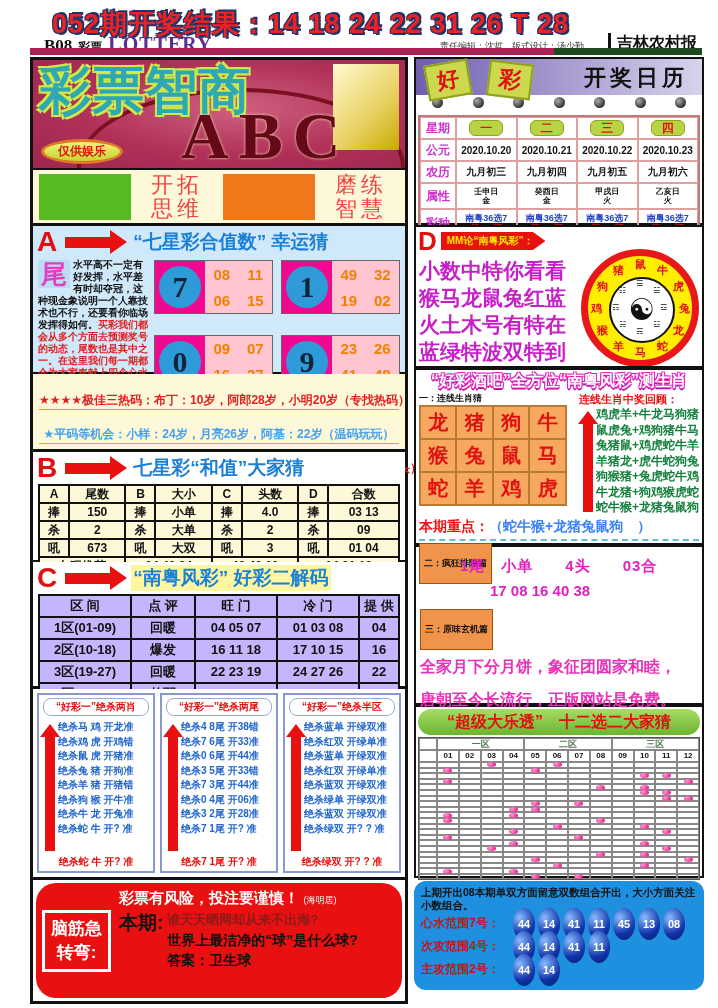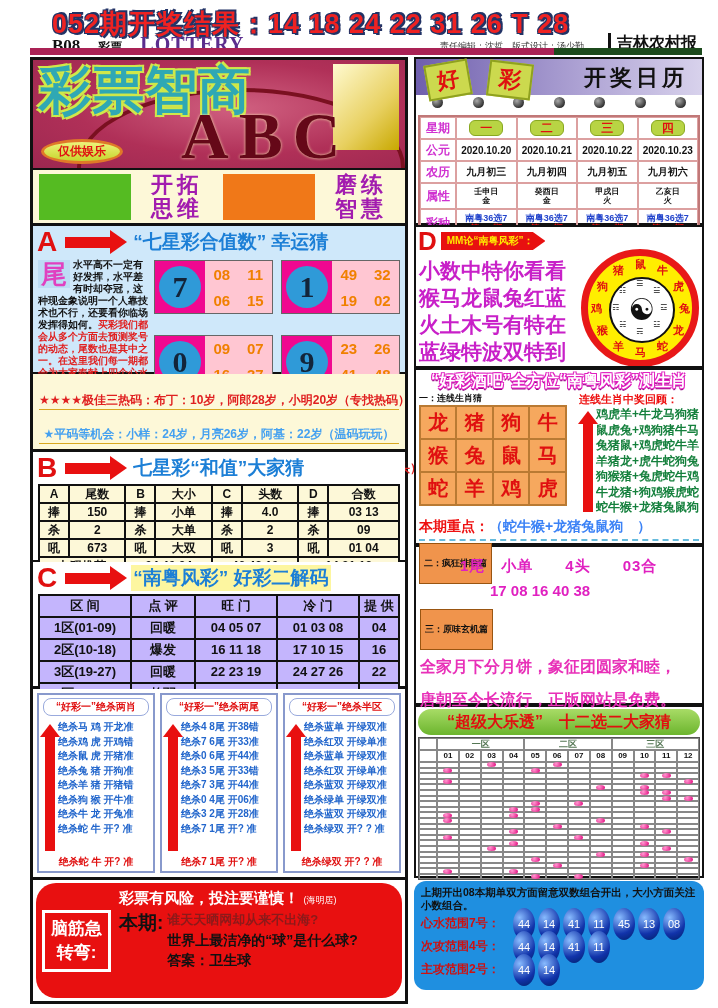--- a/index.html
+++ b/index.html
@@ -1,21 +1,21 @@
 <!DOCTYPE html>
 <html><head>
 <meta charset="utf-8">
 <style>
   html,body{margin:0;padding:0;background:#fff;}
   body{width:718px;height:1008px;position:relative;font-family:"Liberation Sans","DejaVu Sans",sans-serif;overflow:hidden;}
   .abs{position:absolute;}
   
   #result-line{left:52px;top:6px;font-size:27px;font-weight:bold;color:#ee2222;letter-spacing:1px;
     text-shadow:2px 2px 0 #223366,-1px -1px 0 #223366,1px -1px 0 #223366,-1px 1px 0 #223366,2px -2px 0 #223366;}
-  #masthead{left:52px;top:33px;display:flex;align-items:baseline;gap:18px;}
+  #masthead{left:44px;top:33px;display:flex;align-items:baseline;gap:6px;}
   #page-code{font-family:"Liberation Serif",serif;font-weight:bold;font-size:17px;color:#111;}
   #page-cn{font-size:12px;color:#111;font-weight:bold;}
   #lottery-en{font-family:"Liberation Serif",serif;font-weight:bold;font-size:20px;color:#5b2d8e;letter-spacing:1px;}
   #editors{left:440px;top:40px;font-size:9px;color:#333;}
   #paper-name{left:608px;top:33px;font-family:"Liberation Serif",serif;font-weight:bold;font-size:16px;color:#111;border-left:3px solid #111;padding-left:6px;}
   #rule-bar{left:30px;top:48px;width:672px;height:7px;background:linear-gradient(to right,#aa2255 0%,#aa2255 78%,#1c4a1c 78%,#1c4a1c 100%);}
   
   #col-left{left:30px;top:57px;width:378px;height:947px;border:3px solid #111;box-sizing:border-box;display:flex;flex-direction:column;background:#fff;}
   #col-right{left:414px;top:57px;width:290px;height:936px;box-sizing:border-box;background:#fff;}
   
@@ -23,21 +23,21 @@
   #banner-ellipse{position:absolute;left:44px;top:28px;width:320px;height:150px;border:4px solid #7a1020;border-radius:50%;}
   #banner-gold{position:absolute;right:6px;top:4px;width:66px;height:86px;background:linear-gradient(135deg,#fffad0,#e8d060 60%,#c8a800);}
   #banner-title{position:absolute;left:6px;top:-4px;font-size:52px;font-weight:bold;color:#2fa8b4;letter-spacing:1px;
     text-shadow:2px 2px 0 #cfe84a,-2px -2px 0 #cfe84a,2px -2px 0 #cfe84a,-2px 2px 0 #cfe84a;}
   #banner-abc{position:absolute;left:148px;top:38px;font-family:"Liberation Serif",serif;font-size:66px;font-weight:bold;color:#650818;letter-spacing:10px;text-shadow:0 0 3px #f5e9b0;}
   #banner-badge{position:absolute;left:8px;bottom:4px;padding:1px 14px;border-radius:50%;background:linear-gradient(#eef27a,#c6d62e);border:3px solid #e07828;color:#e01010;font-size:12px;font-weight:bold;}
   #slogan{height:56px;background:#fdf8d8;display:flex;align-items:center;gap:8px;padding:0 6px;box-sizing:border-box;border-bottom:3px solid #111;}
   .slab{width:92px;height:46px;}
   #slab-green{background:#55bb22;}
   #slab-orange{background:#f07818;}
-  .slogan-txt{font-size:22px;font-weight:bold;color:#a21caf;line-height:24px;letter-spacing:4px;text-align:center;flex:1;}
+  .slogan-txt{font-size:22px;font-weight:normal;color:#ef4444;line-height:24px;letter-spacing:4px;text-align:center;flex:1;}
   
   .sec-head{display:flex;align-items:center;padding:2px 4px;}
   .sec-letter{font-size:28px;font-weight:bold;color:#e01010;line-height:28px;}
   .harrow{height:11px;width:46px;background:#e81010;position:relative;margin:0 20px 0 8px;}
   .harrow::after{content:'';position:absolute;right:-16px;top:-7px;border-left:17px solid #e81010;border-top:12px solid transparent;border-bottom:12px solid transparent;}
   .sec-title{font-size:19px;font-weight:bold;color:#1c7fd6;background:#fdf6a0;padding:0 2px;white-space:nowrap;}
   
   #secA{height:148px;background:#cfe8fa;border-bottom:2px solid #111;box-sizing:border-box;}
   #a-body{display:flex;padding:0 3px;}
   #a-left{width:116px;font-size:10px;line-height:12px;padding:1px 2px;box-sizing:border-box;}
@@ -147,21 +147,21 @@
   .dzone{grid-column:span 4;text-align:center;font-size:9px;font-weight:bold;color:#557755;line-height:10px;}
   .dcolh{text-align:center;font-size:8px;font-weight:bold;color:#111;line-height:10px;}
   .dcell{height:5.6px;display:flex;align-items:center;justify-content:center;}
   .dot{width:9px;height:5px;border-radius:50%;background:radial-gradient(circle at 35% 35%,#ff9ad0,#e0007a);}
   
   #bluebox{height:109px;background:#1f8fe0;border-radius:12px;margin-top:3px;padding:5px 7px;box-sizing:border-box;}
   #blue-text{color:#111;font-size:10.5px;font-weight:bold;line-height:13px;}
   .brow{display:flex;align-items:center;height:23px;}
   .blabel{color:#cc1111;font-size:12px;font-weight:bold;width:92px;white-space:nowrap;}
   .ball{display:inline-flex;align-items:center;justify-content:center;width:22px;height:32px;border-radius:50%;
-    background:radial-gradient(circle at 30% 30%,#88bbff,#1133aa 60%,#001f66);color:#fff;font-size:11px;font-weight:normal;margin-right:3px;}
+    background:radial-gradient(circle at 30% 30%,#88bbff,#1133aa 60%,#001f66);color:#fff;font-size:11px;font-weight:bold;margin-right:3px;}
 </style>
 </head>
 <body>
 
 <div class="abs" id="result-line">052期开奖结果：14 18 24 22 31 26 T 28</div>
 <div class="abs" id="masthead">
   <span id="page-code">B08</span>
   <span id="page-cn">彩票</span>
   <span id="lottery-en">LOTTERY</span>
 </div>

